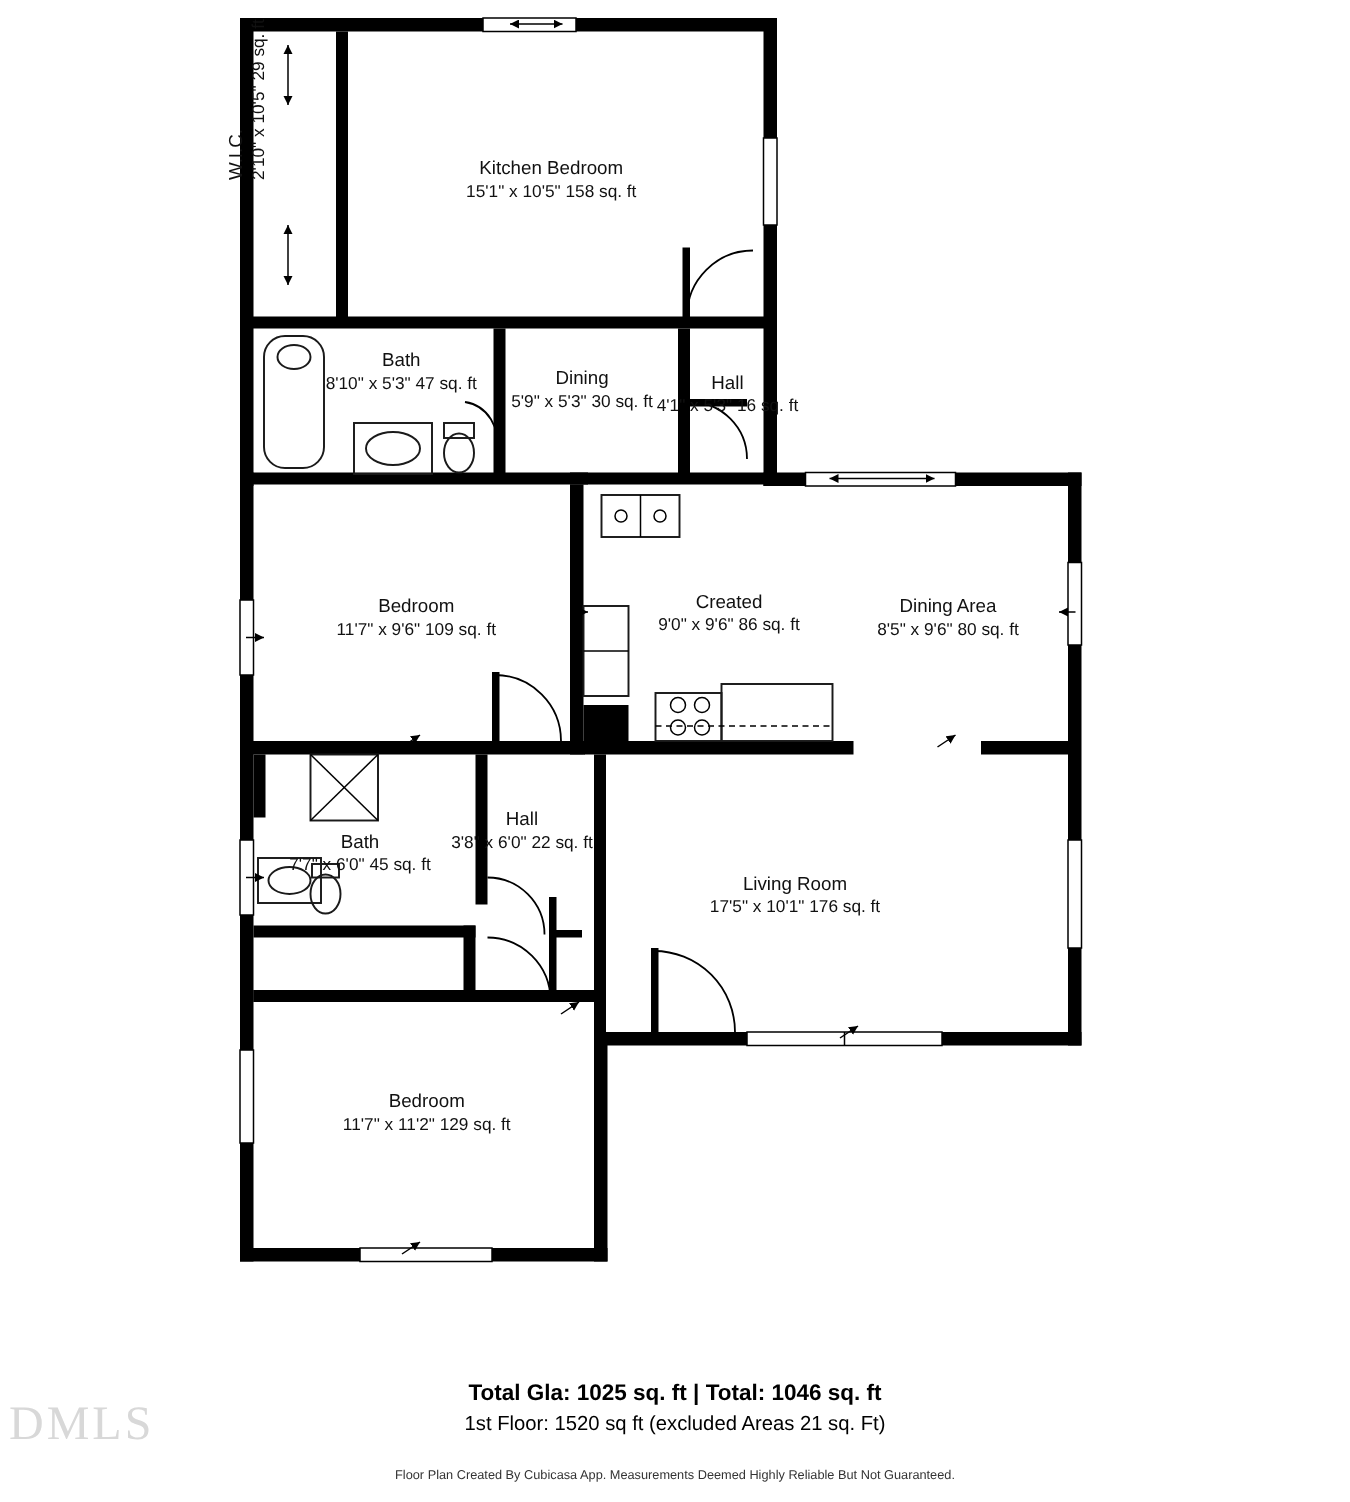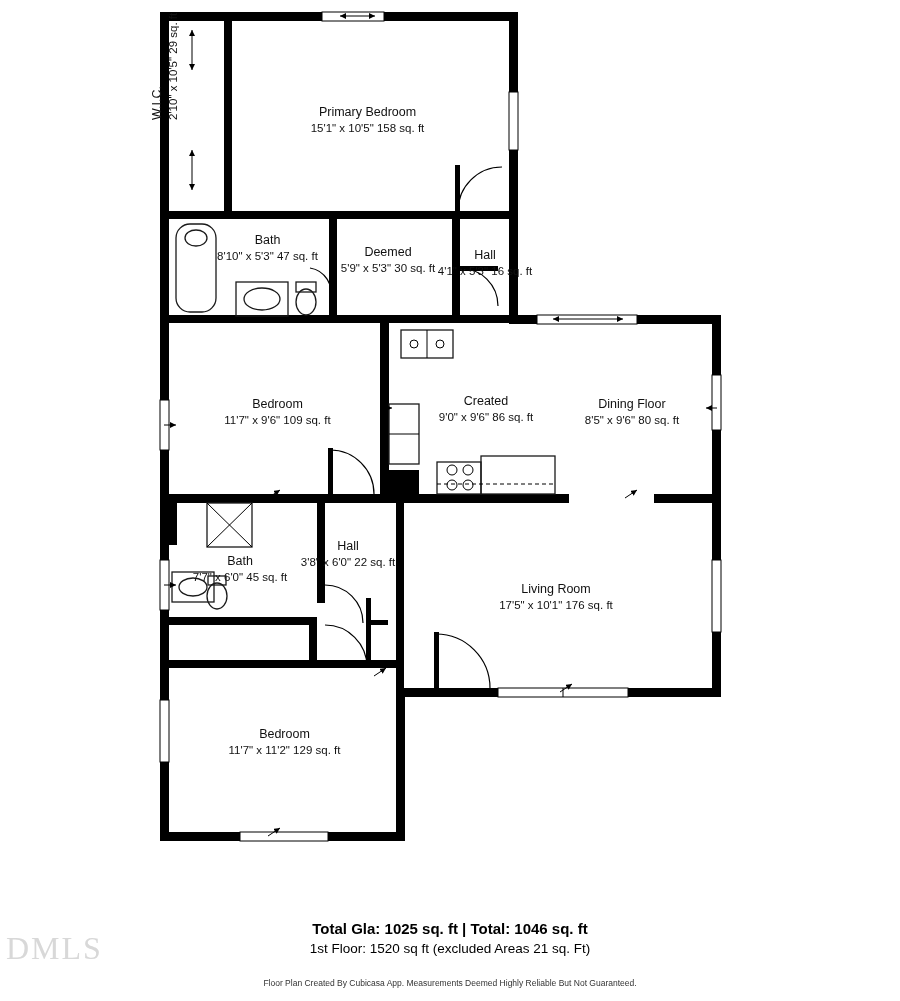--- a/index.html
+++ b/index.html
@@ -242,65 +242,65 @@
     <path class="arrow" d="M374,676 L386,668" marker-end="url(#ar)"></path>
   </g>
 </svg>
 
 <div class="room-label rotated" style="left:160px; top:100px; width:10px; transform: rotate(-90deg);">
   <div class="room-name">W.I.C.</div>
   <div class="room-dims">2'10" x 10'5" 29 sq. ft</div>
 </div>
 
 <div class="room-label" style="left:265px; top:105px; width:205px;">
-  <div class="room-name">Primary Bedroom</div>
+  <div class="room-name">Kitchen Bedroom</div>
   <div class="room-dims">15'1" x 10'5" 158 sq. ft</div>
 </div>
 
 <div class="room-label" style="left:185px; top:233px; width:165px;">
   <div class="room-name">Bath</div>
   <div class="room-dims">8'10" x 5'3" 47 sq. ft</div>
 </div>
 
 <div class="room-label" style="left:313px; top:245px; width:150px;">
-  <div class="room-name">Deemed</div>
+  <div class="room-name">Dining</div>
   <div class="room-dims">5'9" x 5'3" 30 sq. ft</div>
 </div>
 
 <div class="room-label" style="left:420px; top:248px; width:130px;">
   <div class="room-name">Hall</div>
   <div class="room-dims">4'1" x 5'3" 16 sq. ft</div>
 </div>
 
 <div class="room-label" style="left:185px; top:397px; width:185px;">
   <div class="room-name">Bedroom</div>
   <div class="room-dims">11'7" x 9'6" 109 sq. ft</div>
 </div>
 
 <div class="room-label" style="left:416px; top:394px; width:140px;">
   <div class="room-name">Created</div>
   <div class="room-dims">9'0" x 9'6" 86 sq. ft</div>
 </div>
 
 <div class="room-label" style="left:556px; top:397px; width:152px;">
-  <div class="room-name">Dining Floor</div>
+  <div class="room-name">Dining Area</div>
   <div class="room-dims">8'5" x 9'6" 80 sq. ft</div>
 </div>
 
 <div class="room-label" style="left:175px; top:554px; width:130px;">
   <div class="room-name">Bath</div>
   <div class="room-dims">7'7" x 6'0" 45 sq. ft</div>
 </div>
 
 <div class="room-label" style="left:283px; top:539px; width:130px;">
   <div class="room-name">Hall</div>
   <div class="room-dims">3'8" x 6'0" 22 sq. ft</div>
 </div>
 
-<div class="room-label" style="left:466px; top:582px; width:180px;">
+<div class="room-label" style="left:440px; top:582px; width:180px;">
   <div class="room-name">Living Room</div>
   <div class="room-dims">17'5" x 10'1" 176 sq. ft</div>
 </div>
 
 <div class="room-label" style="left:193px; top:727px; width:183px;">
   <div class="room-name">Bedroom</div>
   <div class="room-dims">11'7" x 11'2" 129 sq. ft</div>
 </div>
 
 <div class="footer footer-total">Total Gla: 1025 sq. ft | Total: 1046 sq. ft</div>

